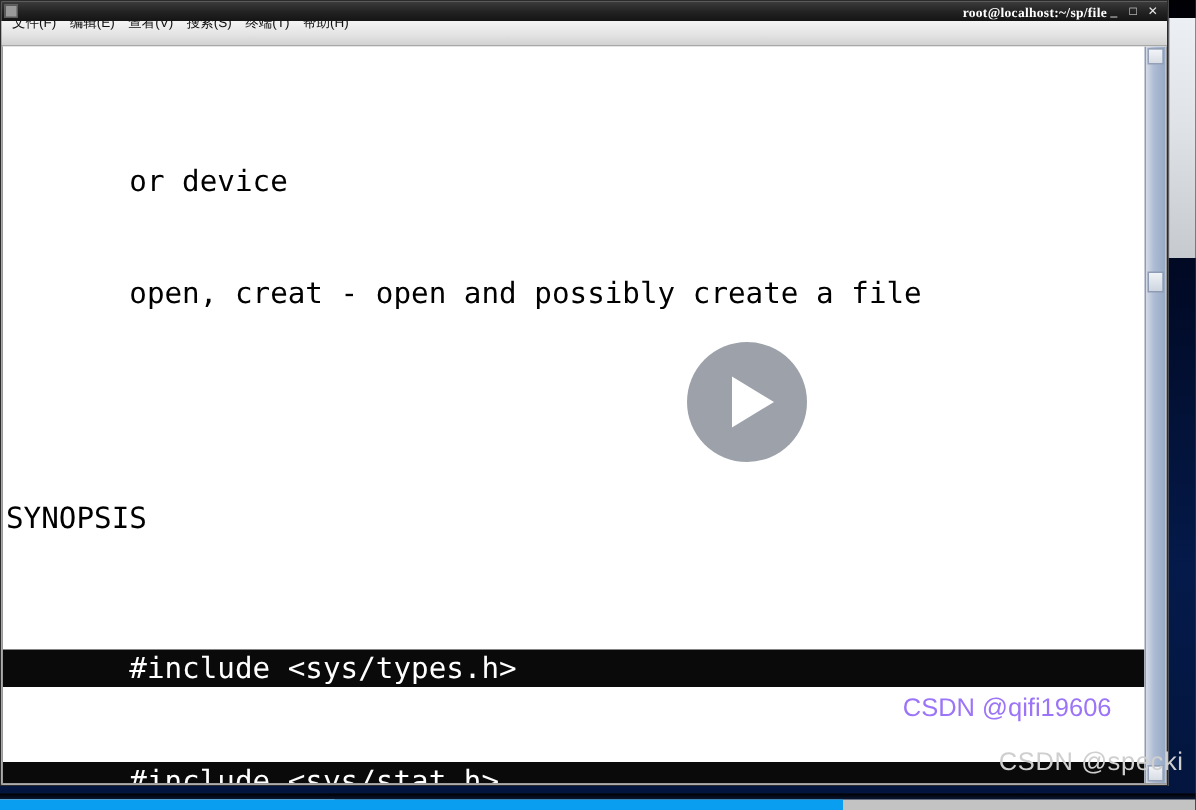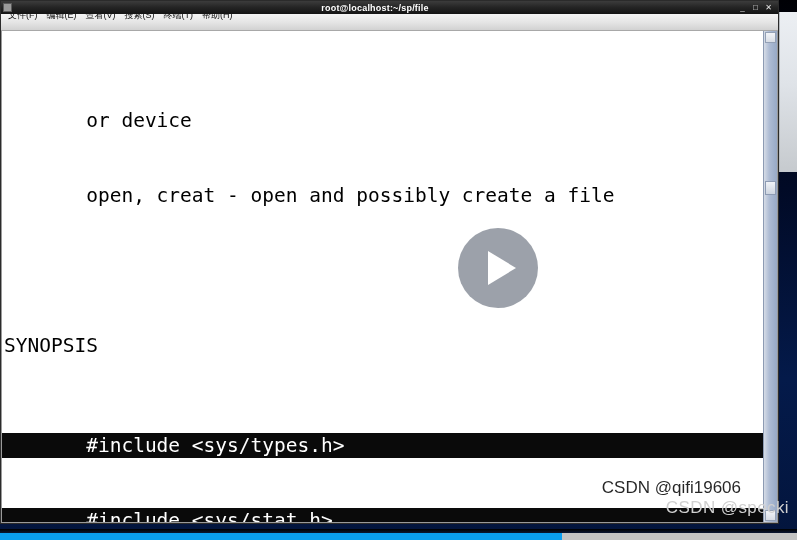--- a/index.html
+++ b/index.html
@@ -61,26 +61,26 @@
   #titlebar .win-icon {
     width: 9px;
     height: 9px;
     background: #9a9a9a;
     border: 1px solid #5a5a5a;
     box-sizing: border-box;
     flex: 0 0 auto;
   }
   #titlebar .title-text {
     flex: 1 1 auto;
-    text-align: center;
+    text-align: right;
     color: #ffffff;
     font-size: 9px;
     font-weight: bold;
     letter-spacing: 0.2px;
-    font-family: Liberation Sans, sans-serif;
+    font-family: Liberation Serif, serif;
     white-space: nowrap;
     overflow: hidden;
   }
   #titlebar .win-buttons {
     flex: 0 0 auto;
     display: flex;
     gap: 4px;
     padding-right: 3px;
   }
   #titlebar .win-buttons span {
@@ -179,23 +179,23 @@
     height: 14px;
     background: linear-gradient(180deg, #f0f3f7 0%, #cdd5e0 100%);
     border: 1px solid #8d9bb3;
     box-sizing: border-box;
   }
 
   
   #wm-inner {
     position: absolute;
     right: 22px;
-    top: 444px;
+    top: 428px;
     font-size: 17px;
-    color: #000000;
+    color: #8b5cf6;
     font-family: "Liberation Sans", sans-serif;
     pointer-events: none;
     user-select: none;
     opacity: 0.85;
   }
 
   
   #wm-csdn {
     position: absolute;
     right: 8px;

